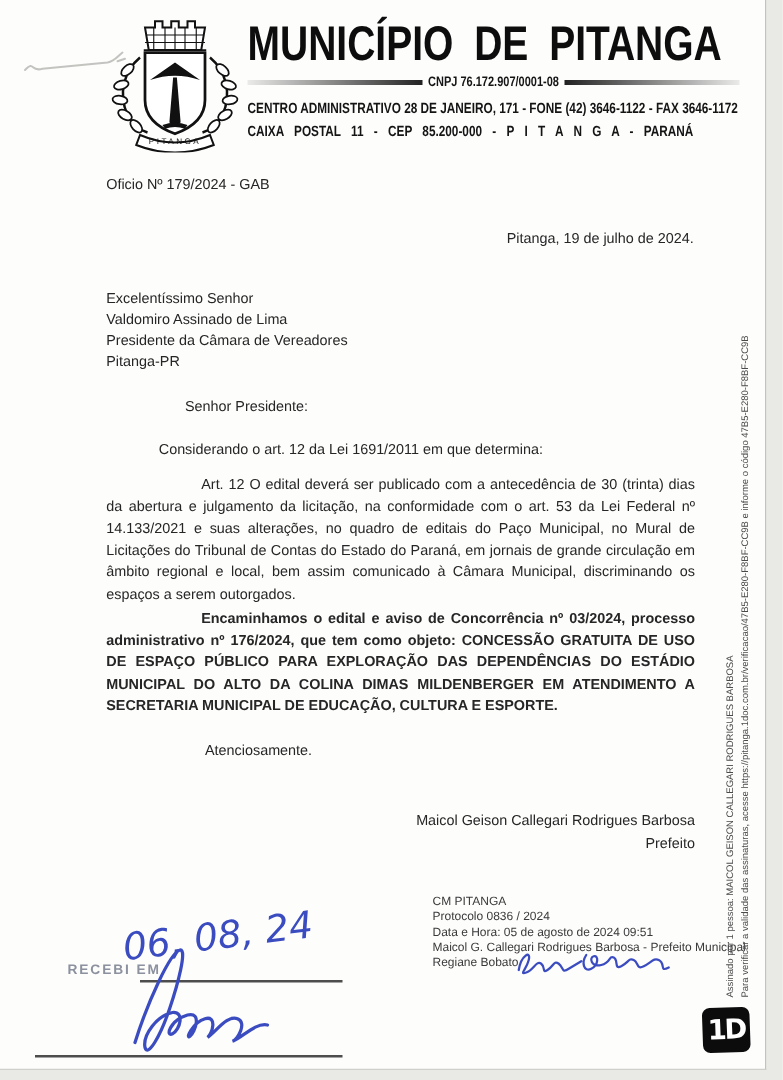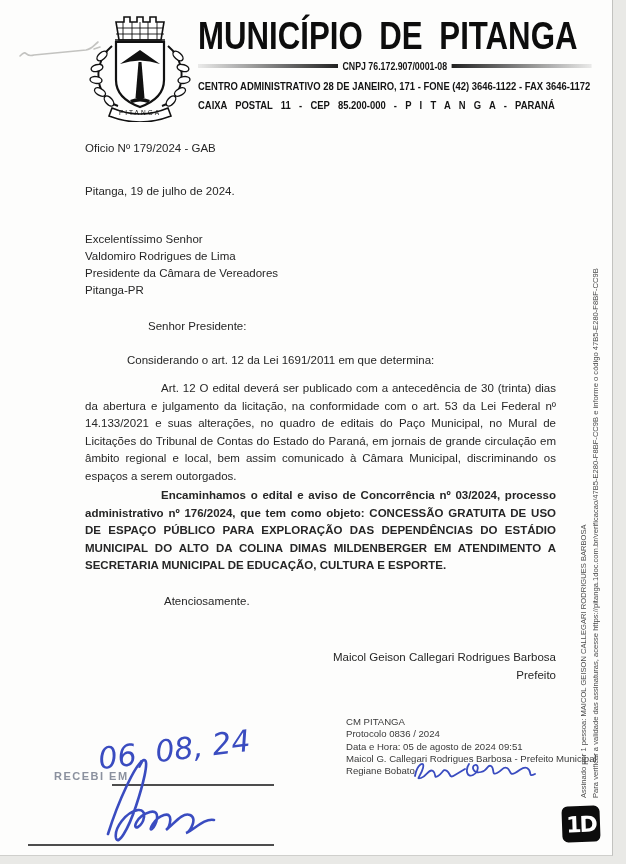--- a/index.html
+++ b/index.html
@@ -38,21 +38,21 @@
   .cnpj-row .bar.left  { background: linear-gradient(to right, rgba(20,20,20,0.08), rgba(10,10,10,0.9)); }
   .cnpj-row .bar.right { background: linear-gradient(to left,  rgba(20,20,20,0.08), rgba(10,10,10,0.9)); }
   .cnpj-text { font-weight: bold; font-size: 11px; white-space: nowrap; color: #151515; }
   .addr { font-weight: bold; font-size: 11.8px; line-height: 16px; white-space: nowrap; color: #141414; margin-top: 6px; }
   .addr.second { word-spacing: 7px; margin-top: 3px; }
 
   
   .body-text { font-size: 11.5px; color: #262626; line-height: 17.5px; }
   .abs { position: absolute; }
   .ref-line   { left: 85px;  top: 140px; }
-  .date-line  { left: 85px;  top: 183px; width: 470px; text-align: left; }
+  .date-line  { left: 85px;  top: 183px; width: 470px; text-align: right; }
   .addressee  { left: 85px;  top: 231px; line-height: 17px; }
   .salutation { left: 148px; top: 318px; }
   .intro-line { left: 127px; top: 352px; }
   .para1 { left: 85px; top: 380px; width: 471px; text-align: justify; text-indent: 76px; }
   .para2 { left: 85px; top: 487px; width: 471px; text-align: justify; text-indent: 76px; font-weight: bold; }
   .closing    { left: 164px; top: 593px; }
   .signer     { left: 85px;  top: 649px; width: 471px; text-align: right; line-height: 17.5px; }
 
   
   .protocol-stamp {
@@ -157,21 +157,21 @@
     </div>
     <div class="addr">CENTRO ADMINISTRATIVO 28 DE JANEIRO, 171 - FONE (42) 3646-1122 - FAX 3646-1172</div>
     <div class="addr second">CAIXA POSTAL 11 - CEP 85.200-000 - P I T A N G A - PARANÁ</div>
   </div>
 
   <div class="abs body-text ref-line">Oficio Nº 179/2024 - GAB</div>
   <div class="abs body-text date-line">Pitanga, 19 de julho de 2024.</div>
 
   <div class="abs body-text addressee">
     <div>Excelentíssimo Senhor</div>
-    <div>Valdomiro Rodrigues de Lima</div>
+    <div>Valdomiro Assinado de Lima</div>
     <div>Presidente da Câmara de Vereadores</div>
     <div>Pitanga-PR</div>
   </div>
 
   <div class="abs body-text salutation">Senhor Presidente:</div>
   <div class="abs body-text intro-line">Considerando o art. 12 da Lei 1691/2011 em que determina:</div>
   <div class="abs body-text para1">Art. 12 O edital deverá ser publicado com a antecedência de 30 (trinta) dias da abertura e julgamento da licitação, na conformidade com o art. 53  da Lei Federal nº 14.133/2021 e suas alterações, no quadro de editais do Paço Municipal, no Mural de Licitações do Tribunal de Contas do Estado do Paraná, em jornais de grande circulação em âmbito regional e local, bem assim comunicado à Câmara Municipal, discriminando os espaços a serem outorgados.</div>
   <div class="abs body-text para2">Encaminhamos o edital e aviso de Concorrência nº 03/2024, processo administrativo nº 176/2024, que tem como objeto: CONCESSÃO GRATUITA DE USO DE ESPAÇO PÚBLICO PARA EXPLORAÇÃO DAS DEPENDÊNCIAS DO ESTÁDIO MUNICIPAL DO ALTO DA COLINA DIMAS MILDENBERGER EM ATENDIMENTO A SECRETARIA MUNICIPAL DE EDUCAÇÃO, CULTURA E ESPORTE.</div>
   <div class="abs body-text closing">Atenciosamente.</div>
 

